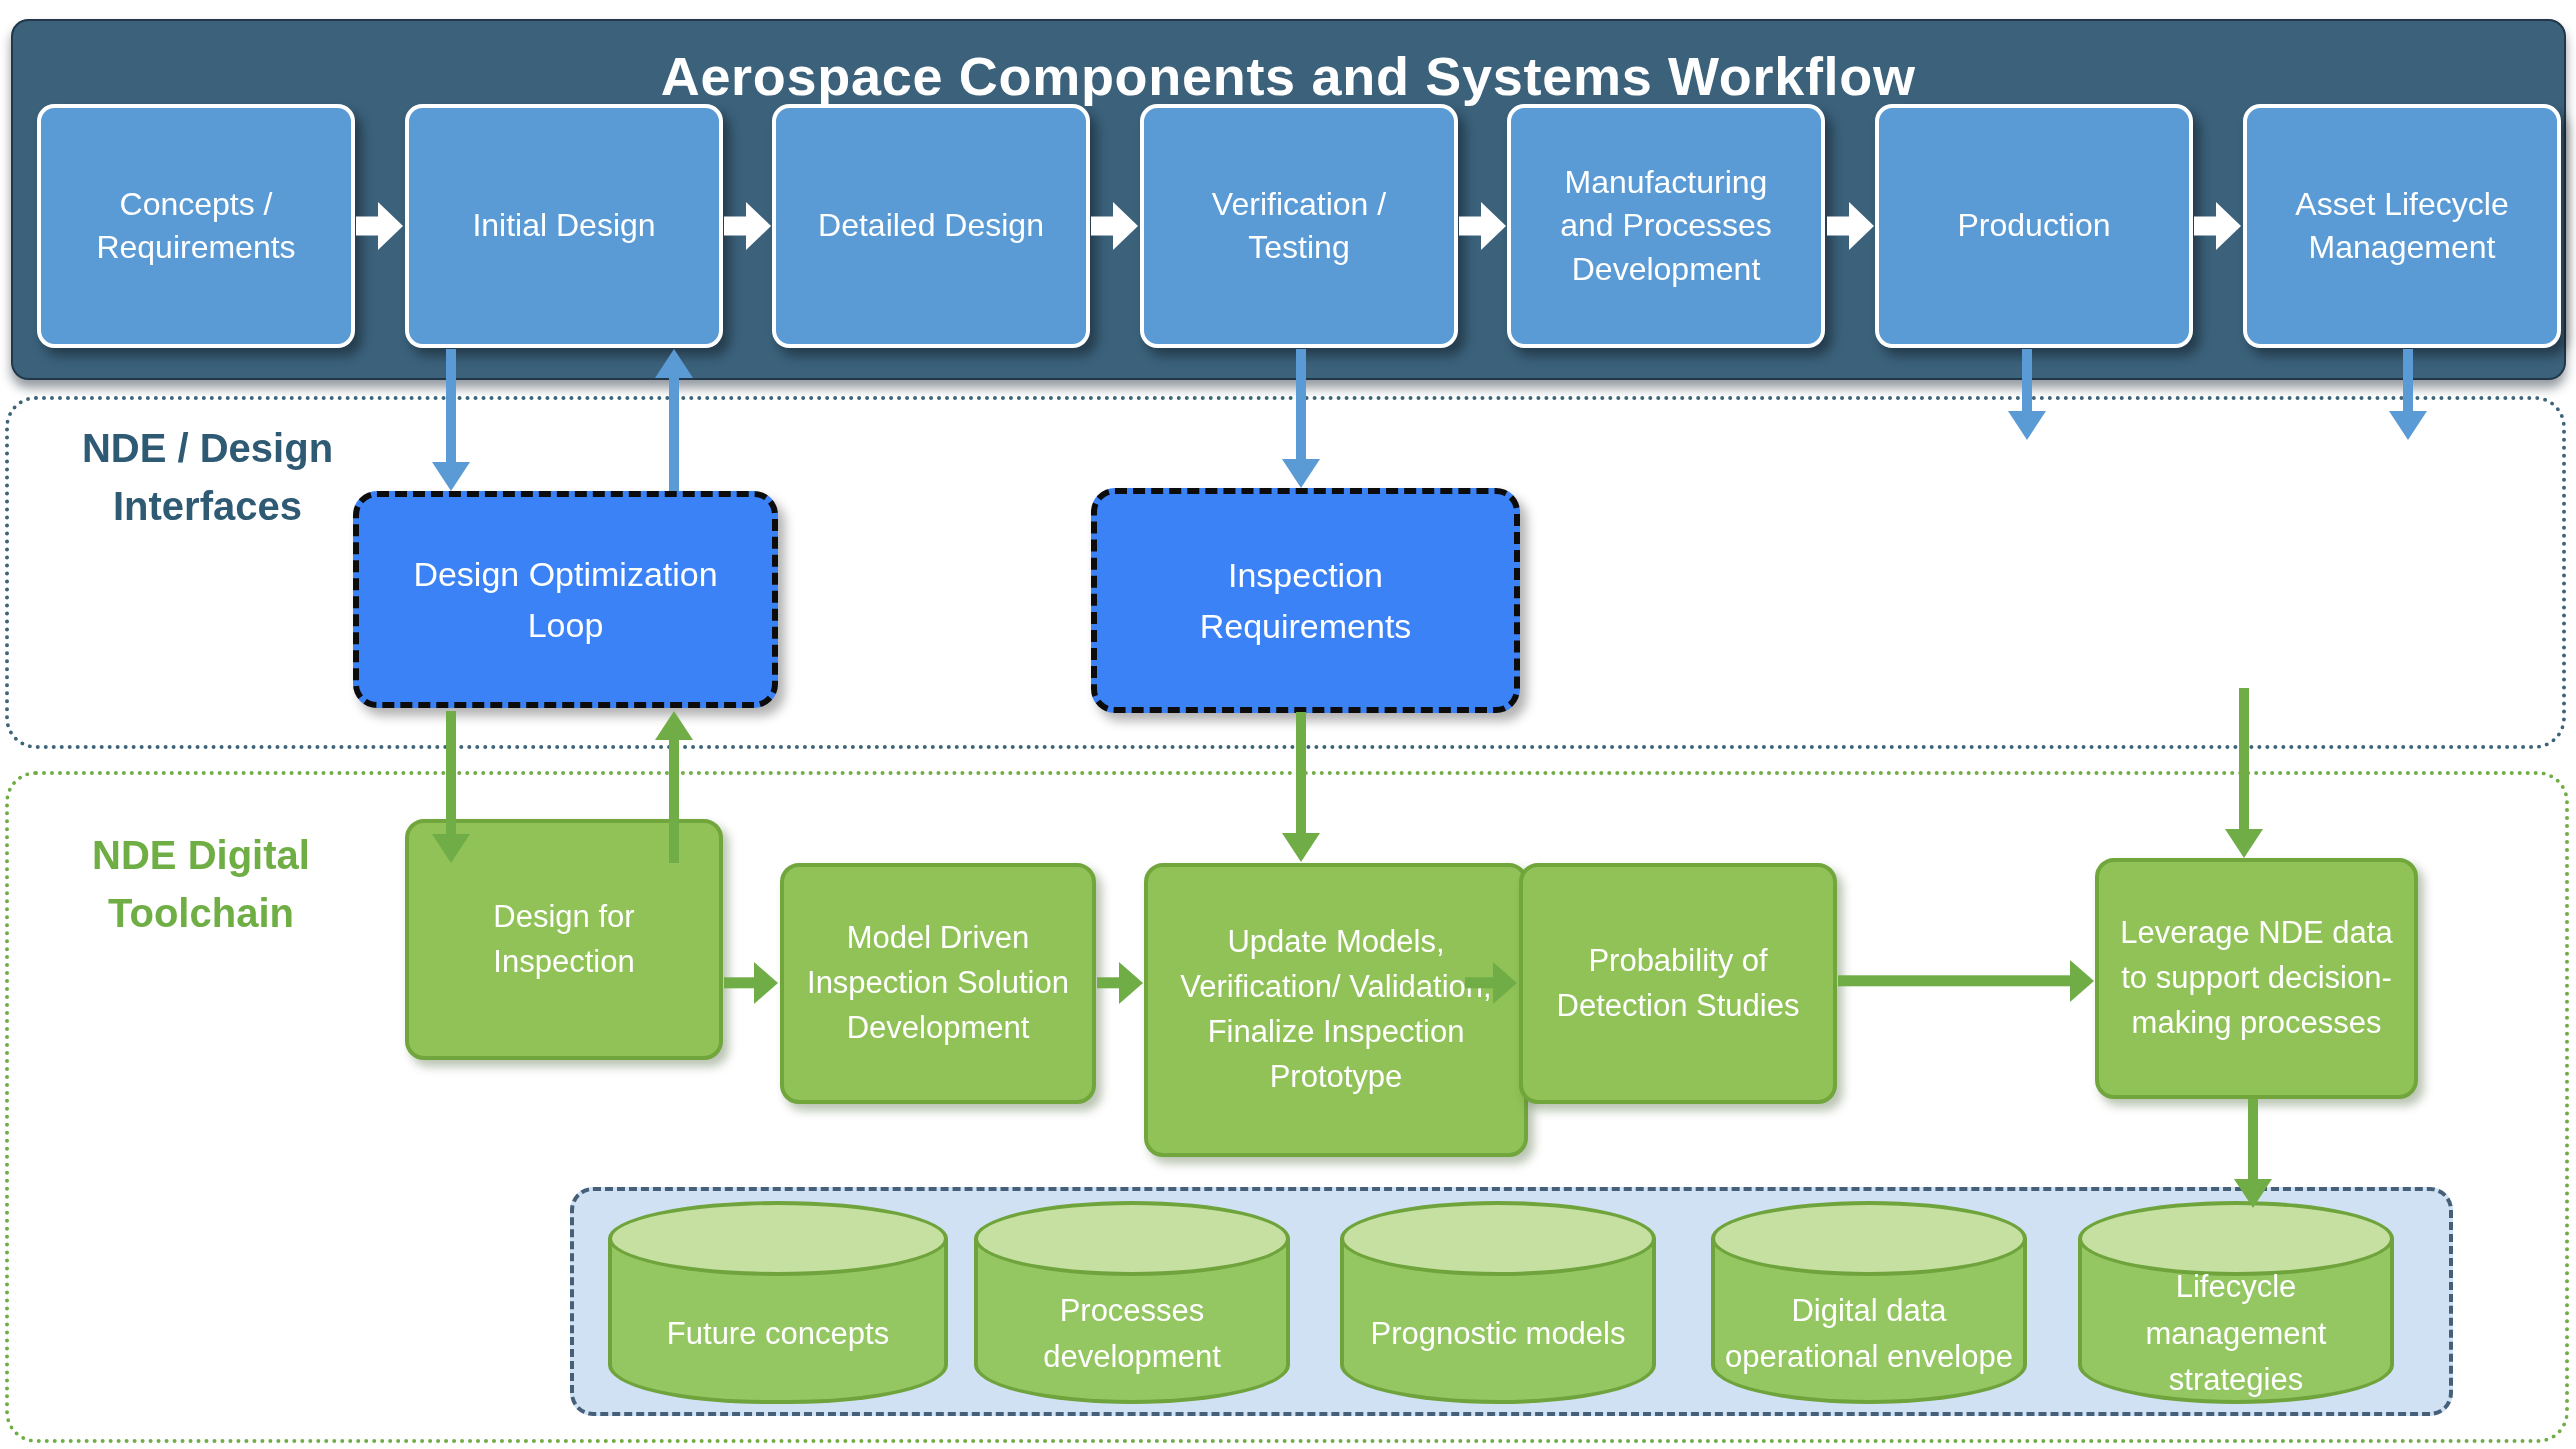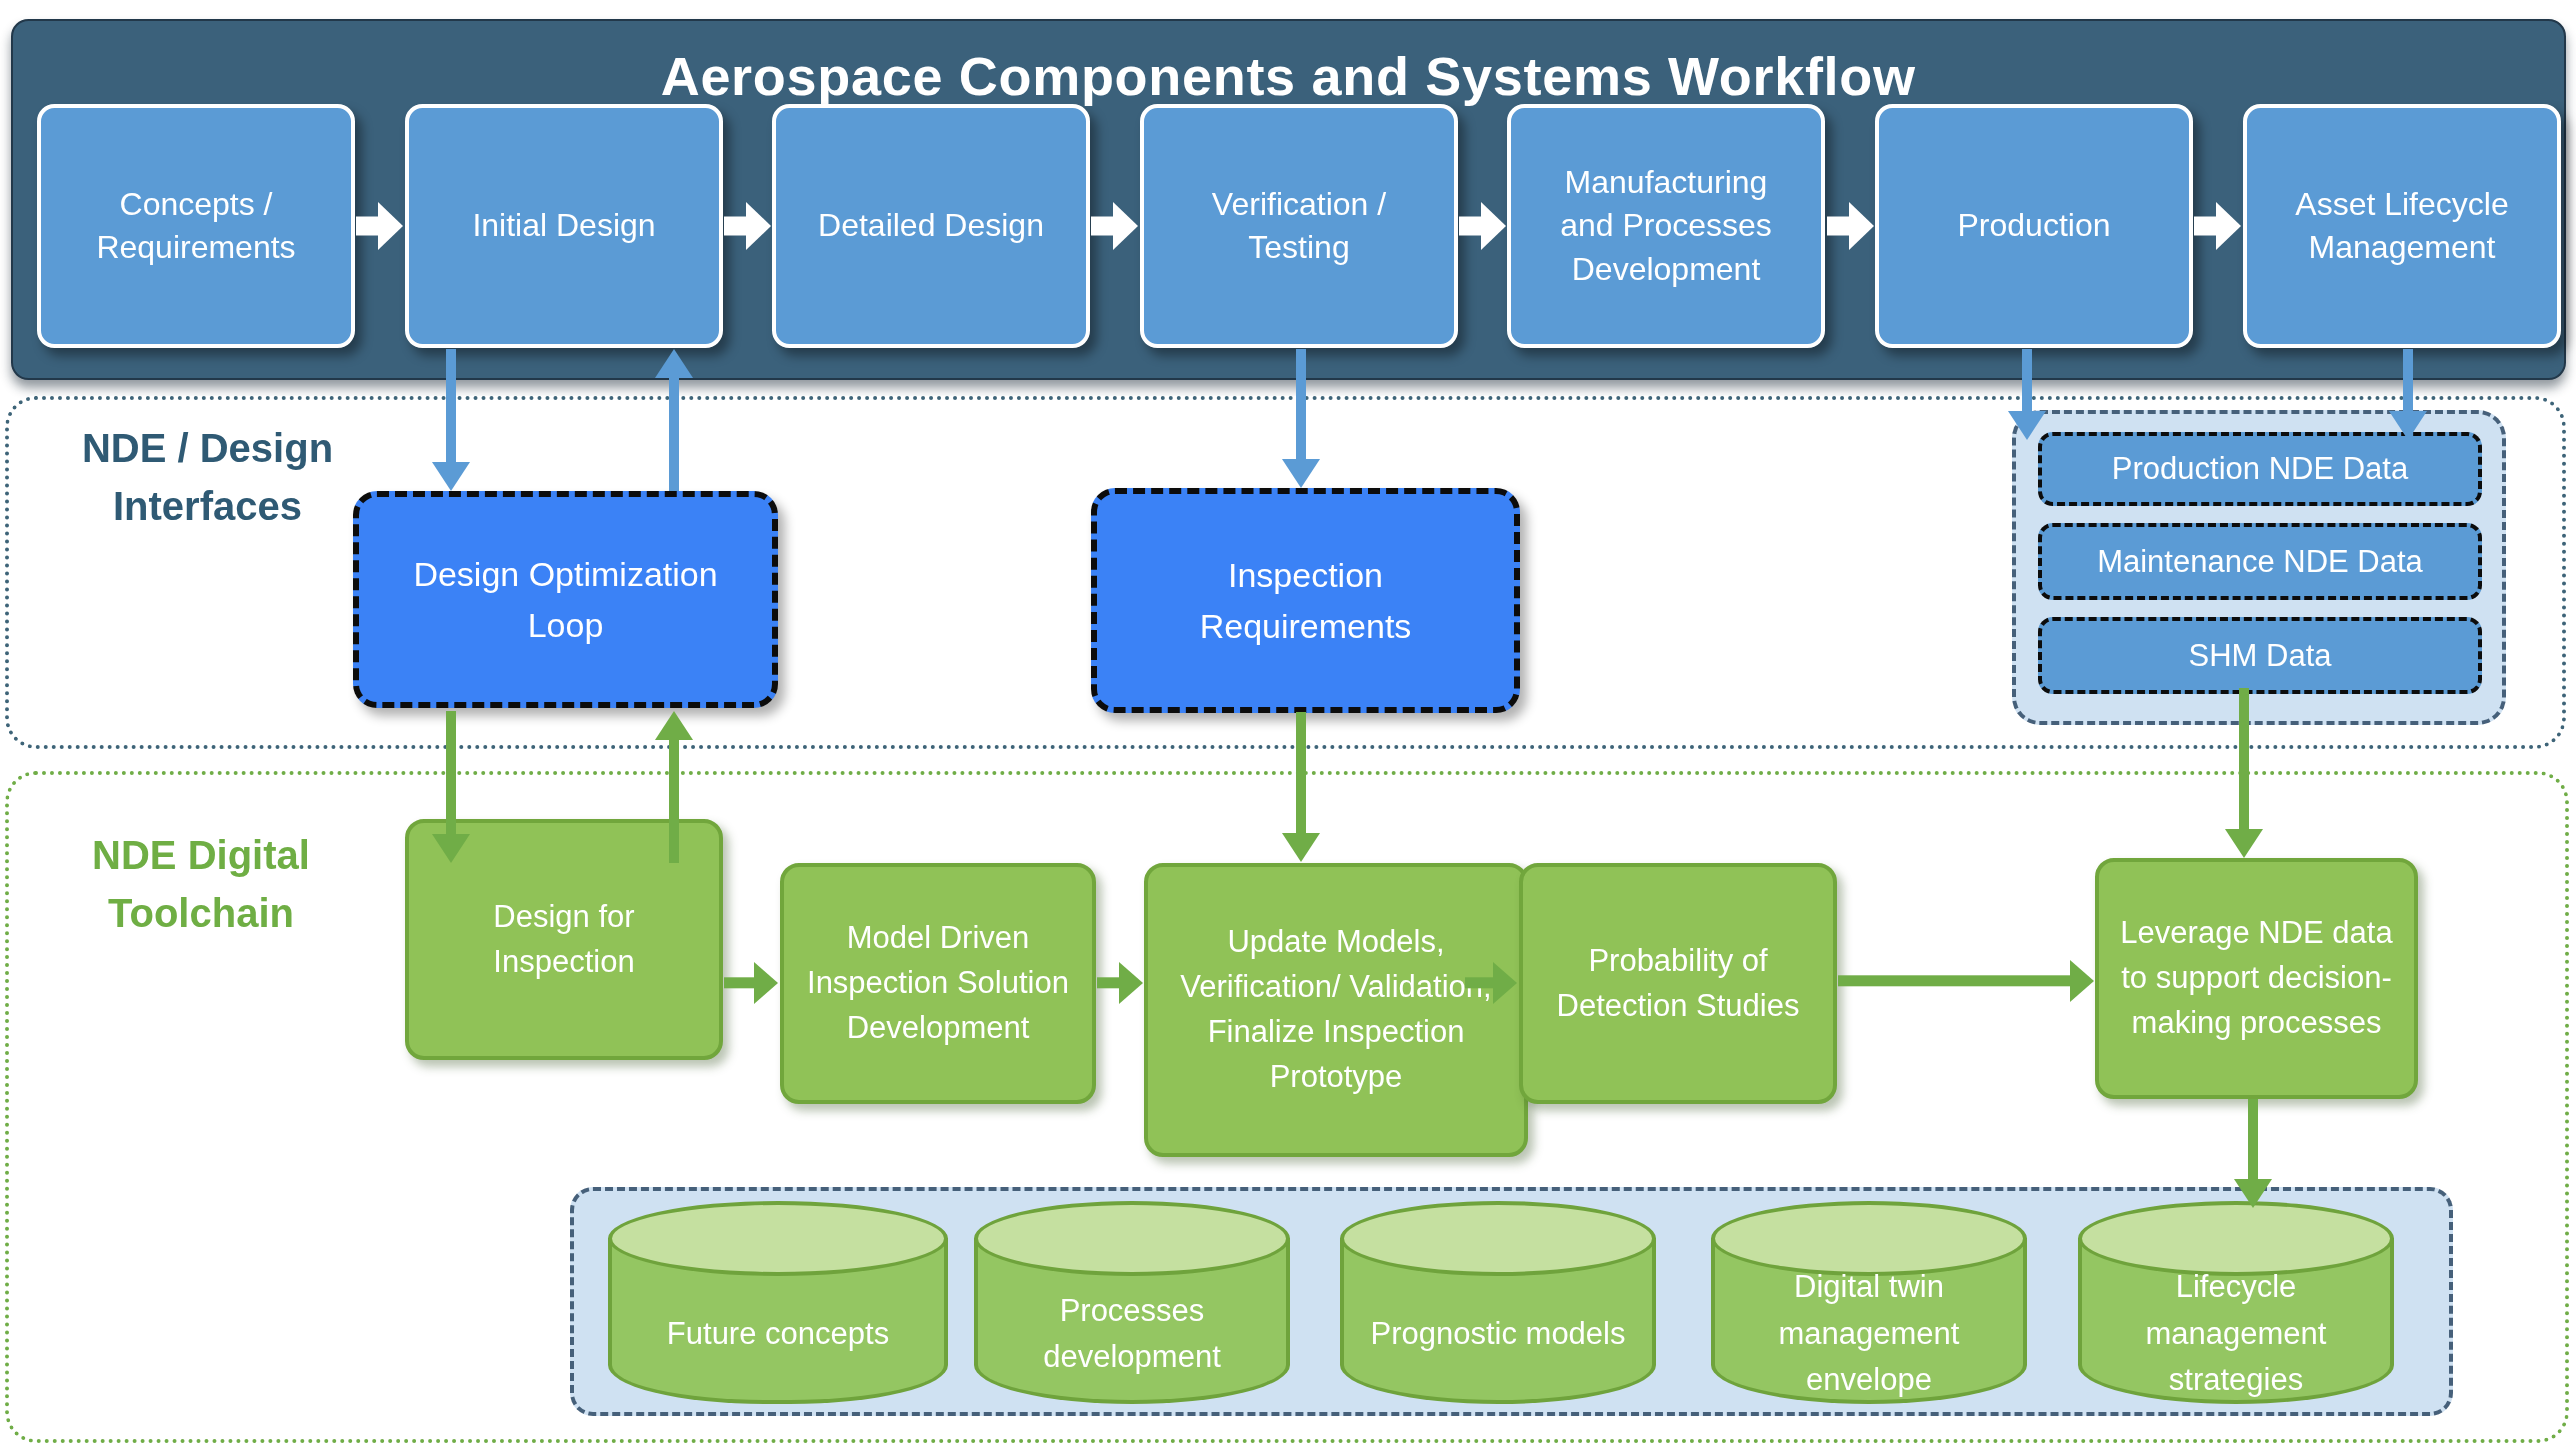--- a/index.html
+++ b/index.html
@@ -110,25 +110,20 @@
       <div class="stem"></div>
       <div class="head"></div>
     </div>
 
   <div class="ifc-panel"></div>
   <div class="sec-label blue" style="left:40px;top:419px;width:335px;">NDE / Design Interfaces</div>
 
   <div class="dashed-blue" style="left:353px;top:491px;width:425px;height:217px;">Design Optimization Loop</div>
   <div class="dashed-blue" style="left:1091px;top:488px;width:429px;height:225px;">Inspection Requirements</div>
 
-  <div class="data-panel">
-    <div class="data-box" style="top:18px;height:74px;">Production NDE Data</div>
-    <div class="data-box" style="top:109px;height:77px;">Maintenance NDE Data</div>
-    <div class="data-box" style="top:203px;height:77px;">SHM Data</div>
-  </div>
 
   <div class="va down" style="--c:#5B9BD5;left:451px;top:349px;height:142px;">
       <div class="stem"></div>
       <div class="head"></div>
     </div>
   <div class="va up" style="--c:#5B9BD5;left:674px;top:349px;height:142px;">
       <div class="stem"></div>
       <div class="head"></div>
     </div>
   <div class="va down" style="--c:#5B9BD5;left:1301px;top:349px;height:139px;">
@@ -204,21 +199,21 @@
     <div class="clabel">Processes development</div>
   </div>
   <div class="cyl" style="left:1340px;top:1201px;width:316px;height:203px;">
     <div class="cbody"></div>
     <div class="ctop"></div>
     <div class="clabel">Prognostic models</div>
   </div>
   <div class="cyl" style="left:1711px;top:1201px;width:316px;height:203px;">
     <div class="cbody"></div>
     <div class="ctop"></div>
-    <div class="clabel">Digital twin management envelope</div>
+    <div class="clabel">Digital data operational envelope</div>
   </div>
   <div class="cyl" style="left:2078px;top:1201px;width:316px;height:203px;">
     <div class="cbody"></div>
     <div class="ctop"></div>
     <div class="clabel">Lifecycle management strategies</div>
   </div>
 
 </div>
 
 

